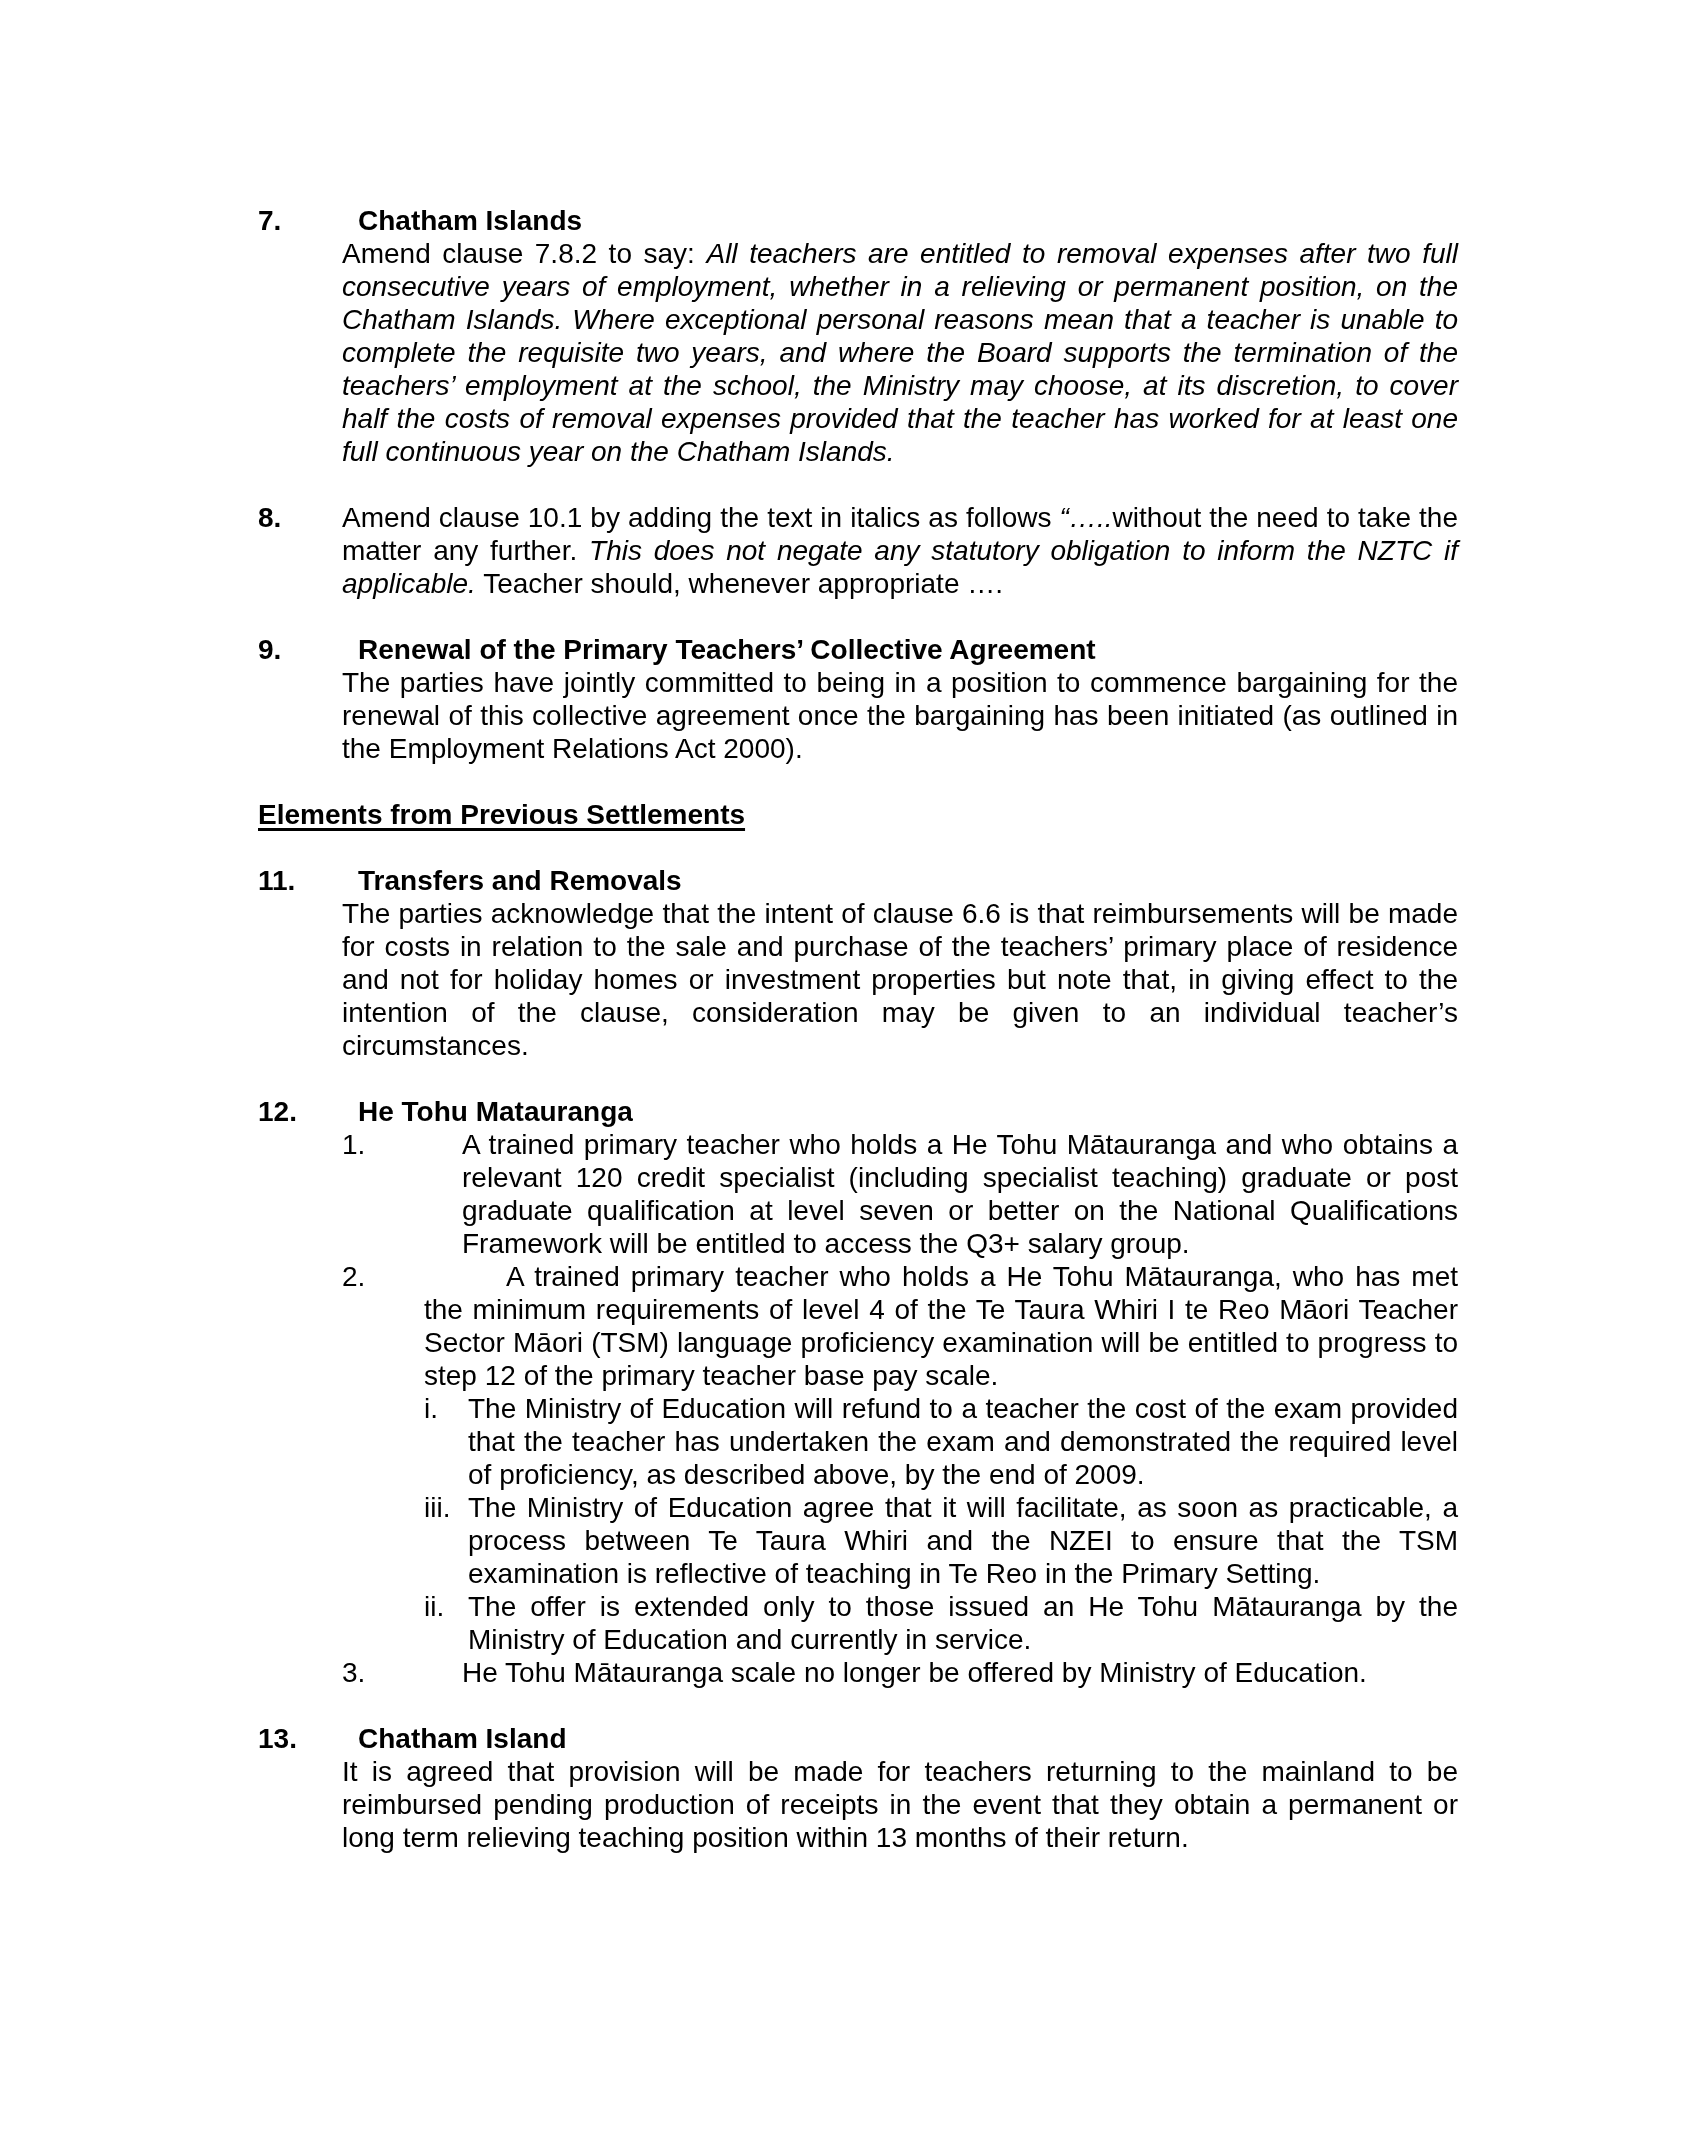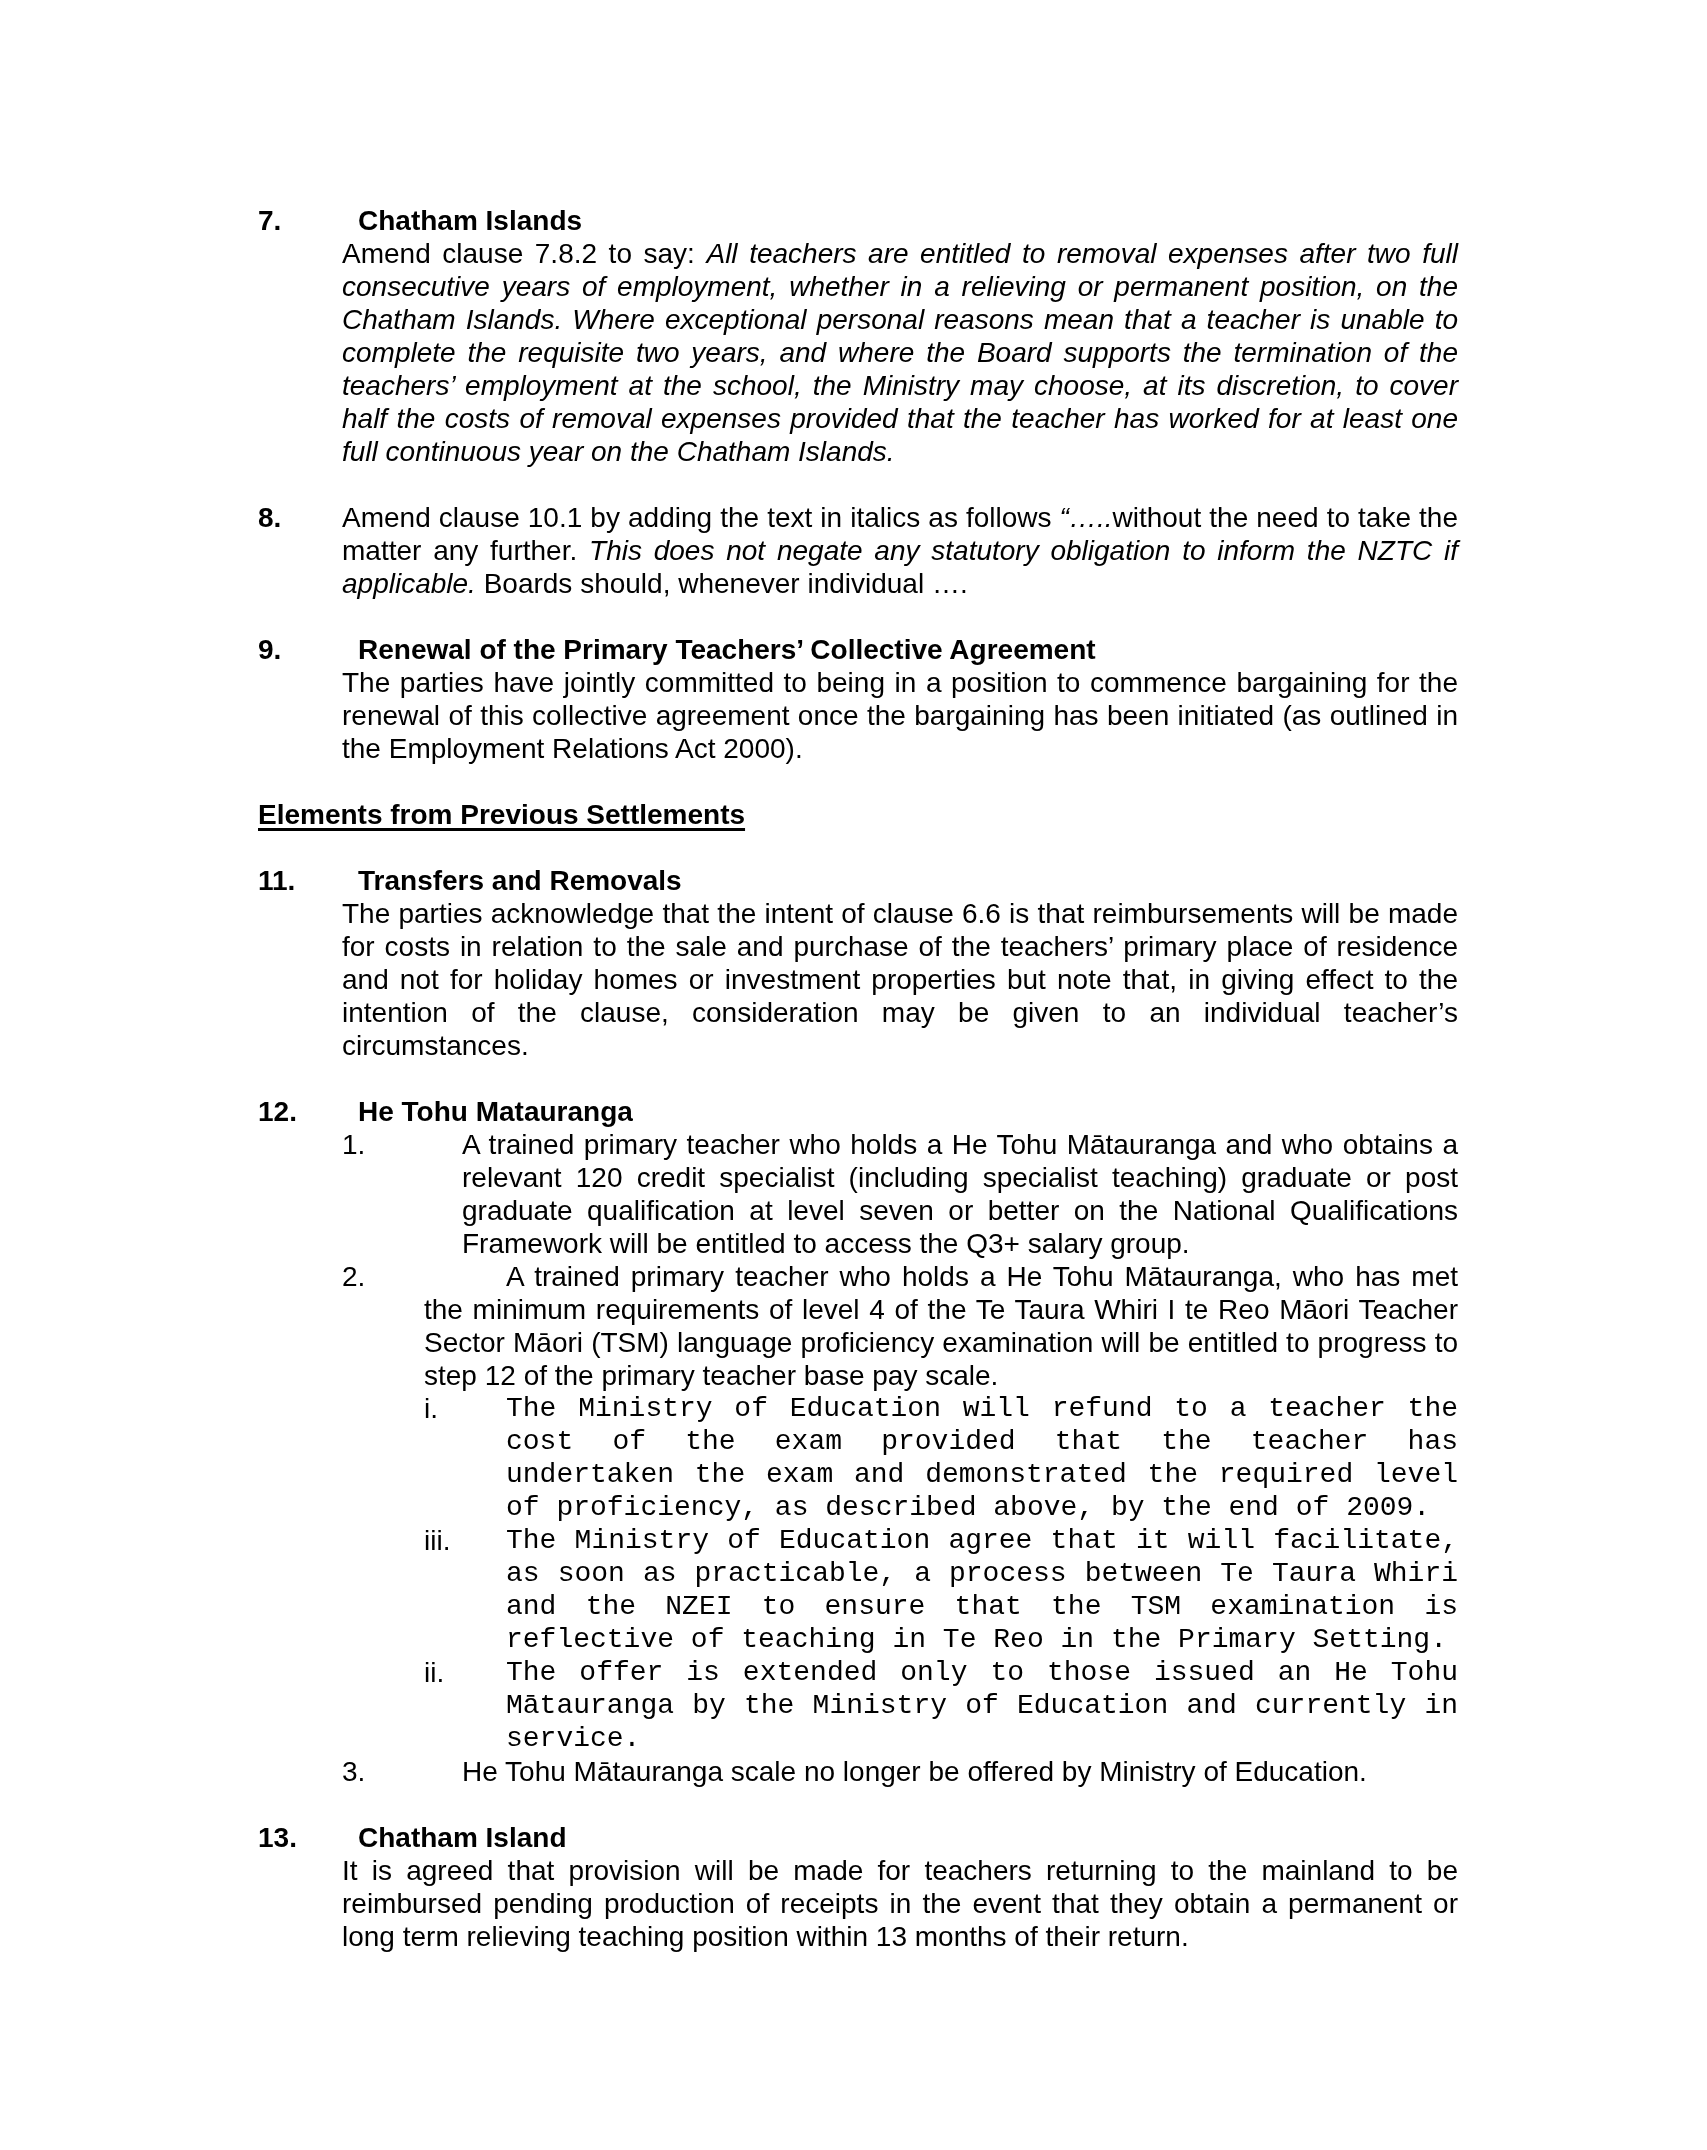--- a/index.html
+++ b/index.html
@@ -11,36 +11,36 @@
   .title { margin-left:100px; font-weight:bold; }
   .body { margin-left:84px; text-align:justify; }
   .it { font-style:italic; }
   .heading-u { font-weight:bold; text-decoration:underline; text-decoration-thickness:2.6px; text-underline-offset:4.3px; margin-bottom:33px; }
   .sub { position:relative; margin-left:84px; }
   .sub .snum { position:absolute; left:0; top:0; }
   .sub .stext { margin-left:120px; text-align:justify; }
   .sub .stext.indent1 { text-indent:82px; margin-left:82px; }
   .roman { position:relative; margin-left:166px; }
   .roman .rnum { position:absolute; left:0; top:0; }
-  .roman .rtext { margin-left:82px; text-align:justify;font-family:Liberation Mono, monospace; }
+  .roman .rtext { margin-left:44px; text-align:justify; }
 </style>
 </head>
 <body>
 
 <div class="page">
 
   <div class="sec">
     <span class="num">7.</span>
     <div class="title">Chatham Islands</div>
     <div class="body"><span>Amend clause 7.8.2 to say: </span><span class="it">All teachers are entitled to removal expenses after two full consecutive years of employment, whether in a relieving or permanent position, on the Chatham Islands.  Where exceptional personal reasons mean that a teacher is unable to complete the requisite two years, and where the Board supports the termination of the teachers’ employment at the school, the Ministry may choose, at its discretion, to cover half the costs of removal expenses provided that the teacher has worked for at least one full continuous year on the Chatham Islands.</span></div>
   </div>
 
   <div class="sec">
     <span class="num">8.</span>
-    <div class="body"><span>Amend clause 10.1 by adding the text in italics as follows </span><span class="it">“…..</span><span>without the need to take the matter any further. </span><span class="it">This does not negate any statutory obligation to inform the NZTC if applicable.</span><span>  Boards should, whenever individual ….</span></div>
+    <div class="body"><span>Amend clause 10.1 by adding the text in italics as follows </span><span class="it">“…..</span><span>without the need to take the matter any further. </span><span class="it">This does not negate any statutory obligation to inform the NZTC if applicable.</span><span>  Teacher should, whenever appropriate ….</span></div>
   </div>
 
   <div class="sec">
     <span class="num">9.</span>
     <div class="title">Renewal of the Primary Teachers’ Collective Agreement</div>
     <div class="body">The parties have jointly committed to being in a position to commence bargaining for the renewal of this collective agreement once the bargaining has been initiated (as outlined in the Employment Relations Act 2000).</div>
   </div>
 
 
   <div class="heading-u">Elements from Previous Settlements</div>

